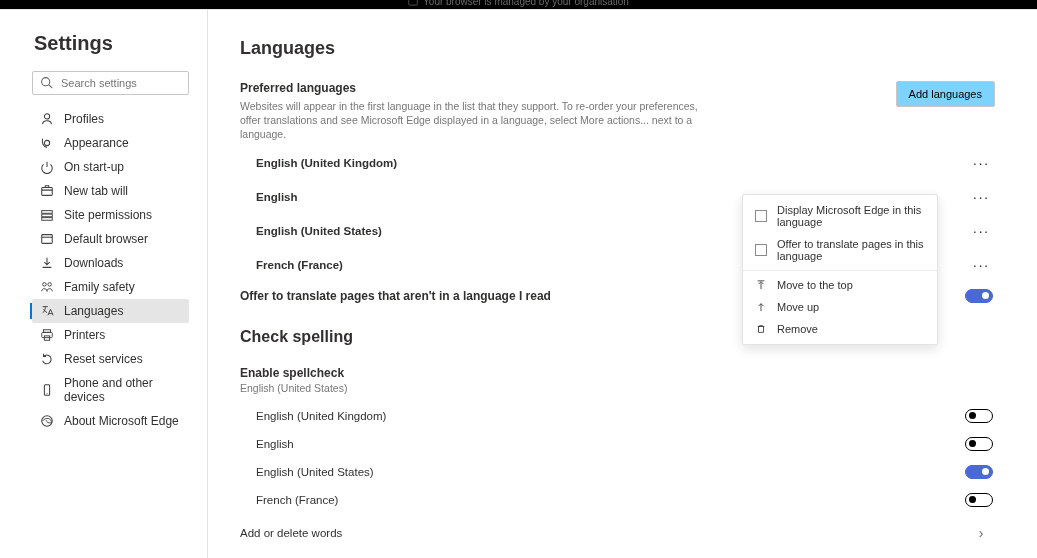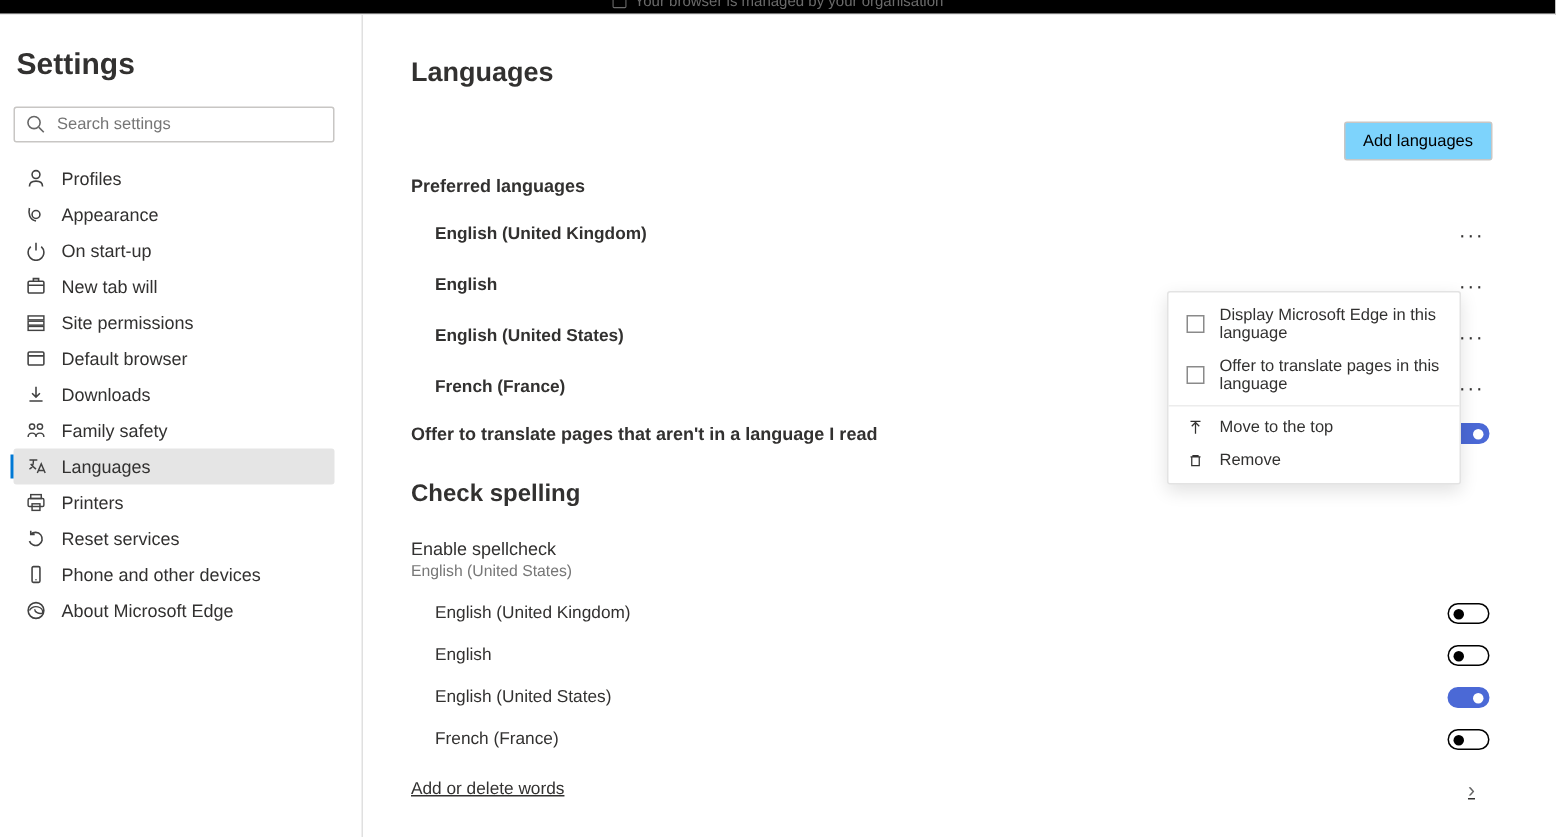--- a/index.html
+++ b/index.html
@@ -23,23 +23,23 @@
       align-items: flex-start;
       font-size: 10px;
       color: #6b6b6b;
     }
     .top-bar-msg { display: flex; align-items: center; gap: 5px; margin-top: -4px; }
     .layout {
       display: flex;
       height: calc(100% - 10px);
     }
     .sidebar {
-      width: 242px;
+      width: 208px;
       border-right: 1px solid #e0e0e0;
-      padding: 22px 18px 18px 9px;
+      padding: 22px 18px 18px 32px;
     }
     .settings-title {
       font-size: 20px;
       font-weight: 600;
       margin-bottom: 16px;
       margin-left: 2px;
     }
     .search {
       position: relative;
       margin-bottom: 12px;
@@ -107,21 +107,20 @@
       align-items: flex-start;
       margin-bottom: 4px;
     }
     .pref-header-left {
       max-width: 480px;
     }
     .pref-header-left .sub-title {
       font-size: 12px;
       font-weight: 600;
       margin-bottom: 4px;
-      margin-top: 36px;
     }
     .pref-desc {
       font-size: 10.5px;
       color: #777;
       line-height: 1.35;
     }
     .add-btn {
       border: 1px solid #c8c6c4;
       background: #7dd3fc;
       padding: 6px 12px;
@@ -176,21 +175,21 @@
       border-color: #4b69d6;
     }
     .toggle.on .knob {
       left: auto;
       right: 3px;
       background: #fff;
     }
 
     .sub-heading {
       font-size: 12px;
-      font-weight: 400;
+      font-weight: 700;
       margin-bottom: 2px;
     }
     .sub-desc {
       font-size: 10.5px;
       color: #777;
       margin-bottom: 8px;
     }
 
     h2.spell-title { font-size: 16px; font-weight: 600; margin-bottom: 20px; }
 
@@ -198,21 +197,21 @@
       color: #666;
       font-size: 14px;
       width: 24px;
       text-align: center;
     }
 
     
     .context-menu {
       position: absolute;
       top: 194px;
-      left: 778px;
+      left: 742px;
       width: 196px;
       background: #fff;
       border: 1px solid #e3e3e3;
       box-shadow: 0 4px 12px rgba(0,0,0,0.12);
       border-radius: 2px;
       padding: 4px 0;
       z-index: 10;
     }
     .context-menu .cm-item {
       display: flex;
@@ -382,20 +381,21 @@
         </li>
       </ul>
   </aside>
 
   <main class="main">
     <h2 class="section-title">Languages</h2>
 
     <div class="pref-header">
       <div class="pref-header-left">
         <div class="sub-title">Preferred languages</div>
+        <div class="pref-desc">Websites will appear in the first language in the list that they support. To re-order your preferences, offer translations and see Microsoft Edge displayed in a language, select More actions... next to a language.</div>
       </div>
       <button class="add-btn">Add languages</button>
     </div>
 
     <div id="lang-list">
         <div class="lang-row">
           <div class="name">English (United Kingdom)</div>
           <button class="more-btn">
             <span>···</span>
           </button>
@@ -452,21 +452,21 @@
           </div>
         </div>
         <div class="lang-row">
           <div class="name" style="font-weight: 400;">French (France)</div>
           <div class="toggle">
             <div class="knob"></div>
           </div>
         </div>
       </div>
 
-    <div class="lang-row" style="padding-left:0; margin-top:4px;text-decoration:underline;">
+    <div class="lang-row" style="padding-left:0; margin-top:4px;">
       <div class="name" style="font-weight:400;">Add or delete words</div>
       <div class="chevron">›</div>
     </div>
   </main>
 </div>
 
 <div class="context-menu">
   <div class="cm-item">
     <span class="cm-check"></span>
     <span>Display Microsoft Edge in this language</span>
@@ -480,18 +480,26 @@
     <span class="cm-icon">
         <svg width="10" height="10" viewBox="0 0 12 12">
           <path d="M6 11 V3 M3 5 L6 2 L9 5 M2 1 h8" fill="none" stroke="#323130" stroke-width="1"></path>
         </svg>
       </span>
     <span>Move to the top</span>
   </div>
   <div class="cm-item">
     <span class="cm-icon">
         <svg width="10" height="10" viewBox="0 0 12 12">
+          <path d="M6 11 V2 M3 5 L6 2 L9 5" fill="none" stroke="#323130" stroke-width="1"></path>
+        </svg>
+      </span>
+    <span>Move up</span>
+  </div>
+  <div class="cm-item">
+    <span class="cm-icon">
+        <svg width="10" height="10" viewBox="0 0 12 12">
           <path d="M2 3 h8 M4 3 V2 h4 v1 M3 3 v7 h6 V3" fill="none" stroke="#323130" stroke-width="1"></path>
         </svg>
       </span>
     <span>Remove</span>
   </div>
 </div>
 
 </body></html>

